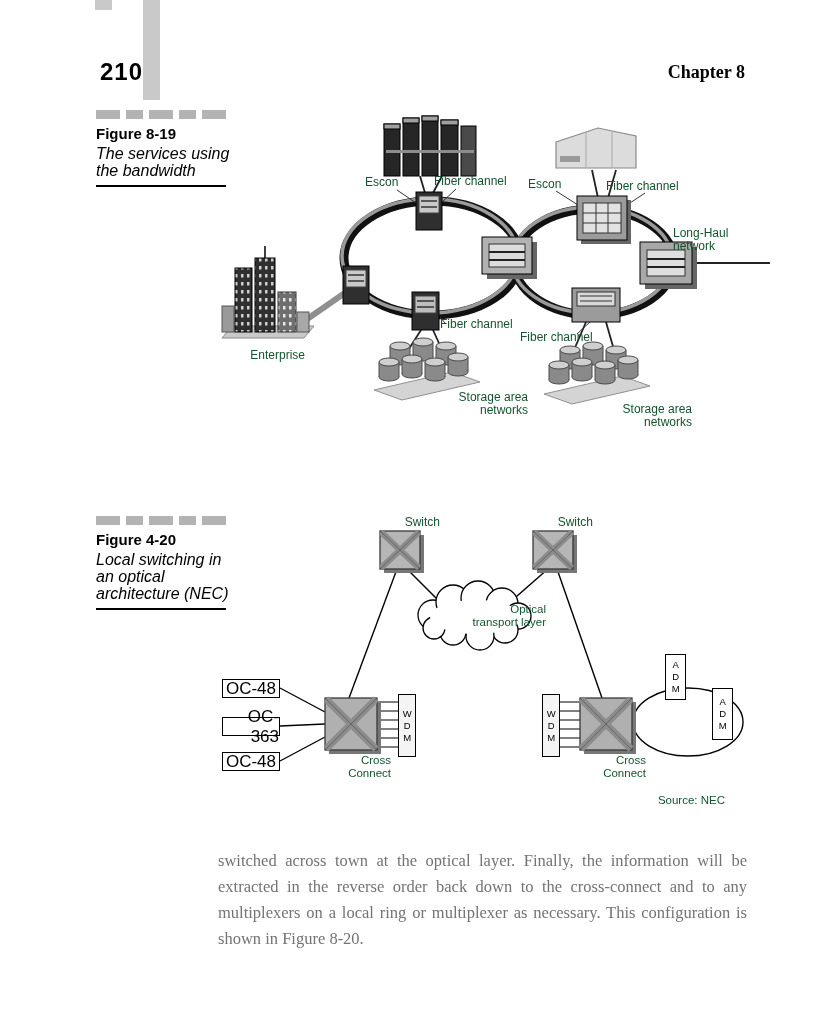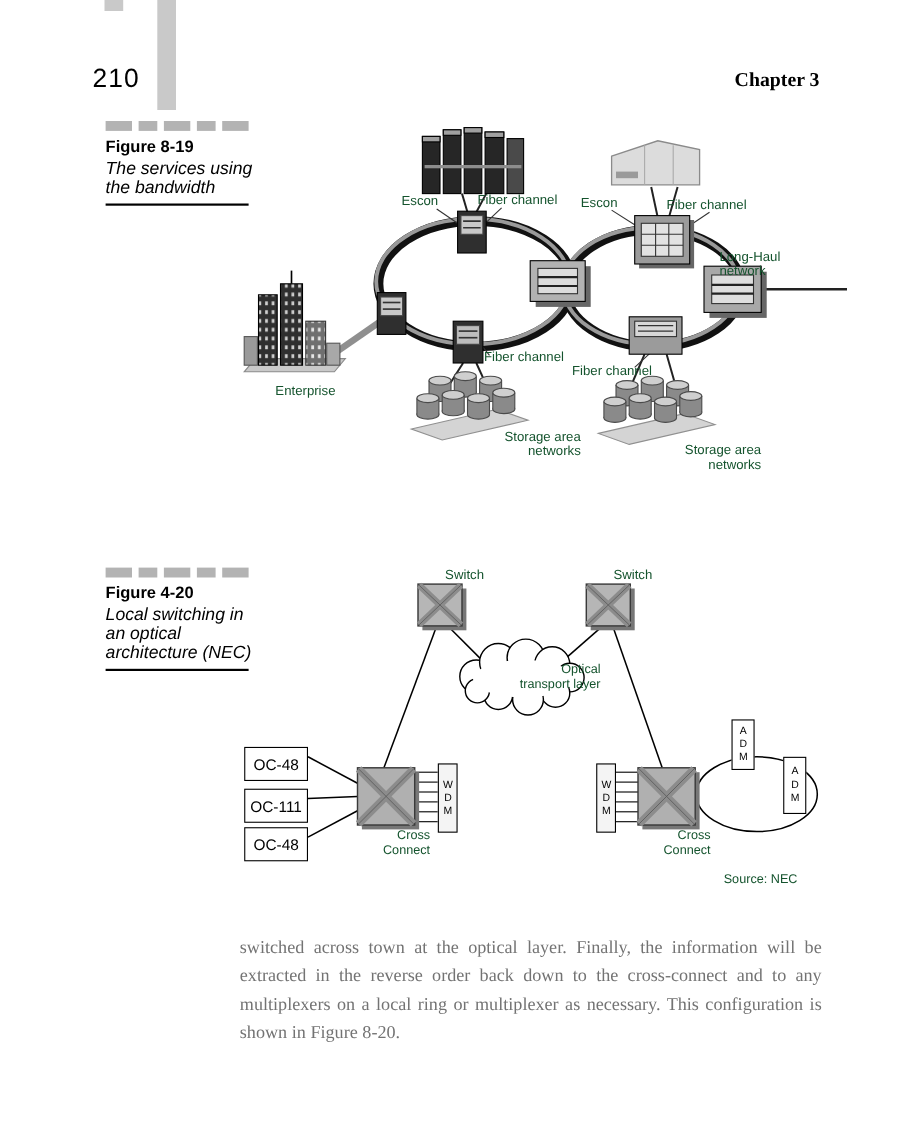--- a/index.html
+++ b/index.html
@@ -1,55 +1,55 @@
 <!DOCTYPE html>
 <html><head>
 <meta charset="utf-8">
 <style>
   * { margin:0; padding:0; box-sizing:border-box; }
   html,body { background:#fff; }
   .page { position:relative; width:827px; height:1024px; background:#fff; margin:0 auto;
           overflow:hidden; font-family:"Liberation Sans", sans-serif; color:#000; }
   .abs { position:absolute; }
   .deco { background:#c9c9c9; }
-  .pagenum { left:84px; top:58px; font-size:24px; font-weight:400; letter-spacing:1px;
+  .pagenum { left:100px; top:58px; font-size:24px; font-weight:700; letter-spacing:1px;
              font-family:"Liberation Sans", sans-serif; }
   .chapter { left:595px; top:62px; width:150px; text-align:right; font-weight:700;
              font-size:18px; font-family:"Liberation Serif", serif; }
   .figblock { left:64px; width:136px;margin-left:32px; }
   .dashes { display:flex; gap:6px; margin-bottom:6px; }
   .dashes i { height:9px; background:#b3b3b3; display:block; }
   .dashes i:nth-child(odd){ width:24px; }
   .dashes i:nth-child(even){ width:17px; }
   .figtitle { font-weight:700; font-size:15px; margin-bottom:3px; }
   .figcaption { font-style:italic; font-size:16px; line-height:17px; white-space:pre-line; }
   .figrule { height:2px; background:#000; width:130px; margin-top:6px; }
   svg.layer { position:absolute; left:0; }
   .lbl { position:absolute; font-size:12px; line-height:13px; color:#14532d; }
   .pre { white-space:pre-line; }
   .ctr { text-align:right; }
-  .ocbox { position:absolute; width:58px; height:31px; background:#fff; border:1.5px solid #000;
-           font-size:14px; display:flex; align-items:center; justify-content:center; }
+  .ocbox { position:absolute; width:58px; height:19px; background:#fff; border:1.5px solid #000;
+           font-size:17px; display:flex; align-items:center; justify-content:center;text-align:right; }
   .vbox { position:absolute; background:#f4f4f4; border:1.5px solid #000;
           display:flex; align-items:center; justify-content:center; }
   .vtext { writing-mode:vertical-rl; text-orientation:upright; font-size:9.5px;
            letter-spacing:1px; line-height:1; }
   .smlbl { font-size:11.5px; line-height:13px; }
   .bodytext { left:218px; top:848px; width:529px; font-family:"Liberation Serif", serif;
               font-size:16.5px; line-height:26px; text-align:justify; color:#737373; }
 </style>
 </head>
 <body>
 
 <div class="page">
 
   <div class="abs deco" style="left:95px;top:0;width:17px;height:10px"></div>
   <div class="abs deco" style="left:143px;top:0;width:17px;height:100px"></div>
   <div class="abs pagenum">210</div>
-  <div class="abs chapter">Chapter 3</div>
+  <div class="abs chapter">Chapter 8</div>
 
   <div class="abs figblock" style="top:110px">
     <div class="dashes">
       <i></i>
         <i></i>
         <i></i>
         <i></i>
         <i></i>
     </div>
     <div class="figtitle">Figure 8-19</div>
@@ -213,21 +213,21 @@
       <use href="#cyl" x="582" y="362"></use>
       <use href="#cyl" x="605" y="365"></use>
       <use href="#cyl" x="628" y="360"></use>
     </g>
   </svg>
 
   <div class="lbl" style="left:365px;top:176px">Escon</div>
   <div class="lbl" style="left:434px;top:175px">Fiber channel</div>
   <div class="lbl" style="left:528px;top:178px">Escon</div>
   <div class="lbl" style="left:606px;top:180px">Fiber channel</div>
-  <div class="lbl pre" style="left:654px;top:227px;width:80px">Long-Haul
+  <div class="lbl pre" style="left:673px;top:227px;width:80px">Long-Haul
 network</div>
   <div class="lbl ctr" style="left:225px;top:349px;width:80px">Enterprise</div>
   <div class="lbl" style="left:440px;top:318px">Fiber channel</div>
   <div class="lbl" style="left:520px;top:331px">Fiber channel</div>
   <div class="lbl ctr pre" style="left:408px;top:391px;width:120px">Storage area
 networks</div>
   <div class="lbl ctr pre" style="left:572px;top:403px;width:120px">Storage area
 networks</div>
 
   <div class="abs figblock" style="top:516px">
@@ -322,21 +322,21 @@
       <line x1="631" y1="699" x2="581" y2="749" stroke="#5c5c5c" stroke-width="0.8"></line>
     </g>
   </svg>
 
   <div class="lbl ctr" style="left:360px;top:516px;width:80px">Switch</div>
   <div class="lbl ctr" style="left:513px;top:516px;width:80px">Switch</div>
   <div class="lbl ctr pre smlbl" style="left:406px;top:603px;width:140px">Optical
 transport layer</div>
 
   <div class="ocbox" style="left:222px;top:679px">OC-48</div>
-  <div class="ocbox" style="left:222px;top:717px">OC-111</div>
+  <div class="ocbox" style="left:222px;top:717px">OC-363</div>
   <div class="ocbox" style="left:222px;top:752px">OC-48</div>
 
   <div class="vbox" style="left:398px;top:694px;width:18px;height:63px">
     <span class="vtext">WDM</span>
   </div>
   <div class="vbox" style="left:542px;top:694px;width:18px;height:63px">
     <span class="vtext">WDM</span>
   </div>
   <div class="vbox" style="left:665px;top:654px;width:21px;height:46px;background:#fff">
     <span class="vtext">ADM</span>

